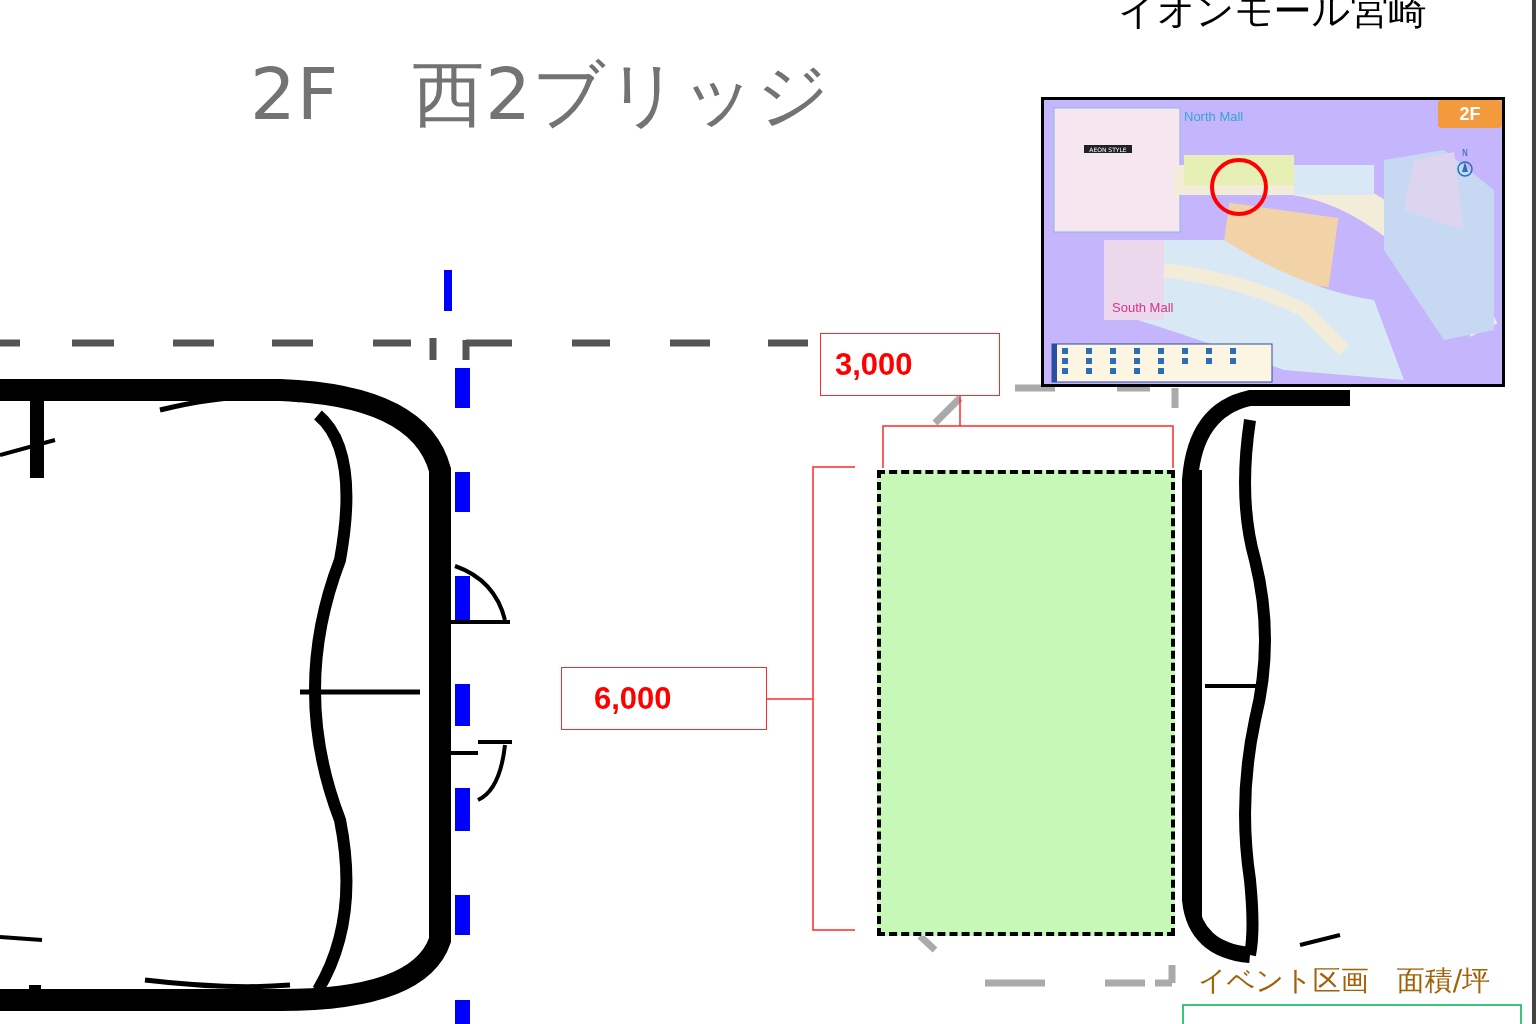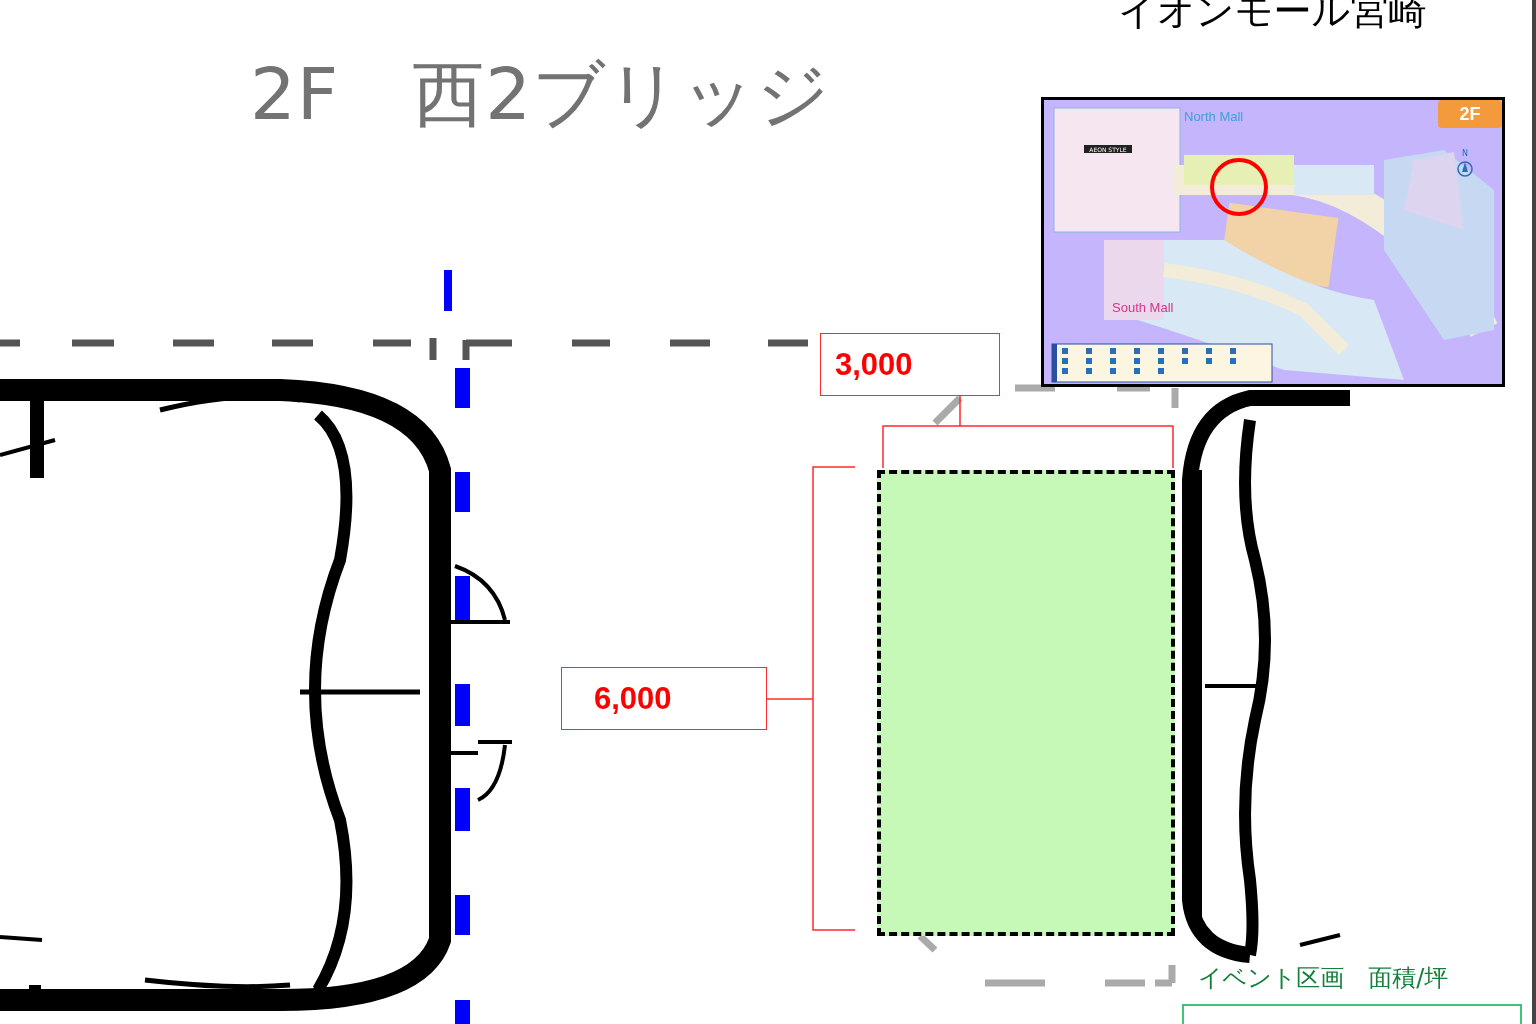--- a/index.html
+++ b/index.html
@@ -29,21 +29,21 @@
     color: #ff0000; font-weight: bold; font-size: 31px;
     font-family: "Liberation Sans", "DejaVu Sans", sans-serif;
     box-sizing: border-box; padding-left: 14px; display: flex; align-items: center;
   }
   .event-area {
     left: 877px; top: 470px; width: 298px; height: 466px;
     background: #c6f8b8; box-sizing: border-box;
     border: 4px dashed #000;
   }
   .area-label {
-    left: 1198px; top: 962px; font-size: 24px; color: #15803d; white-space: pre;
+    left: 1198px; top: 962px; font-size: 28px; color: #a16207; white-space: pre;
   }
   .area-value-box {
     left: 1182px; top: 1004px; width: 340px; height: 40px;
     border: 2px solid #3cc47a; box-sizing: border-box; background: #fff;
   }
 </style>
 </head>
 <body>
 
 <div class="abs right-edge"></div>

